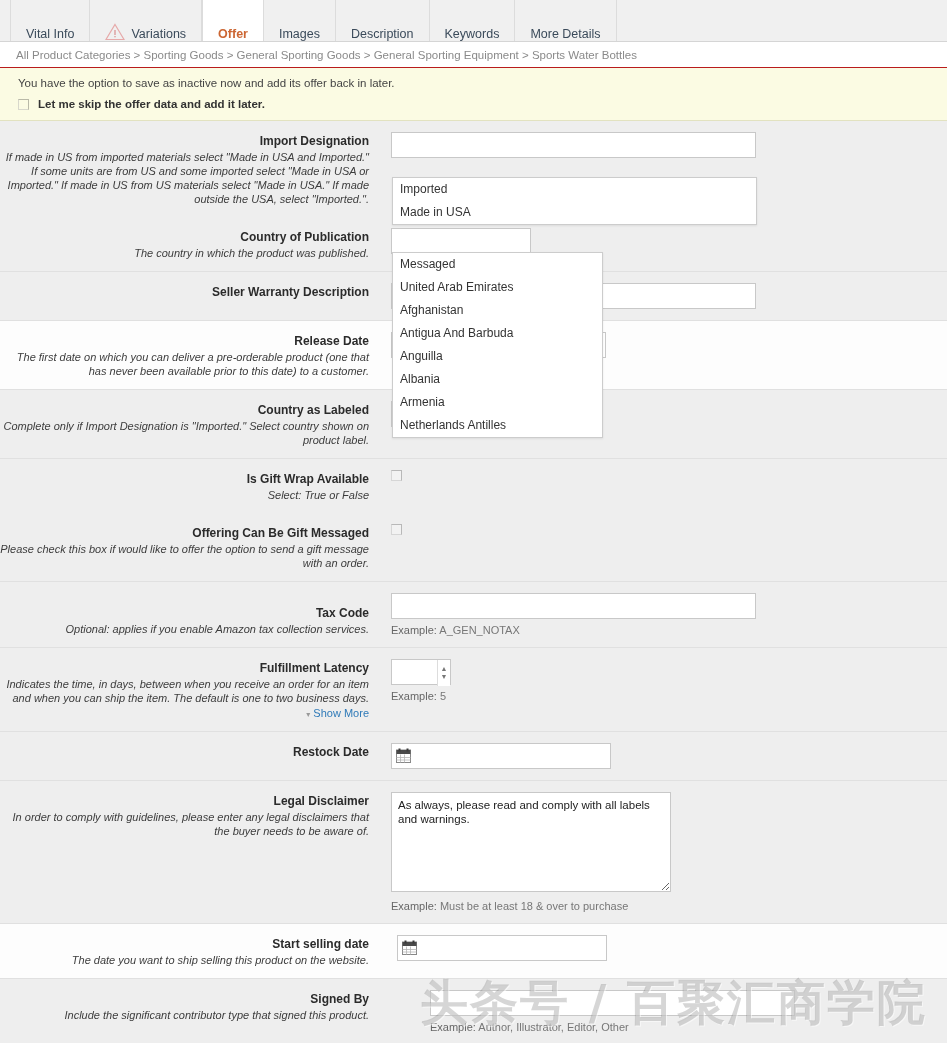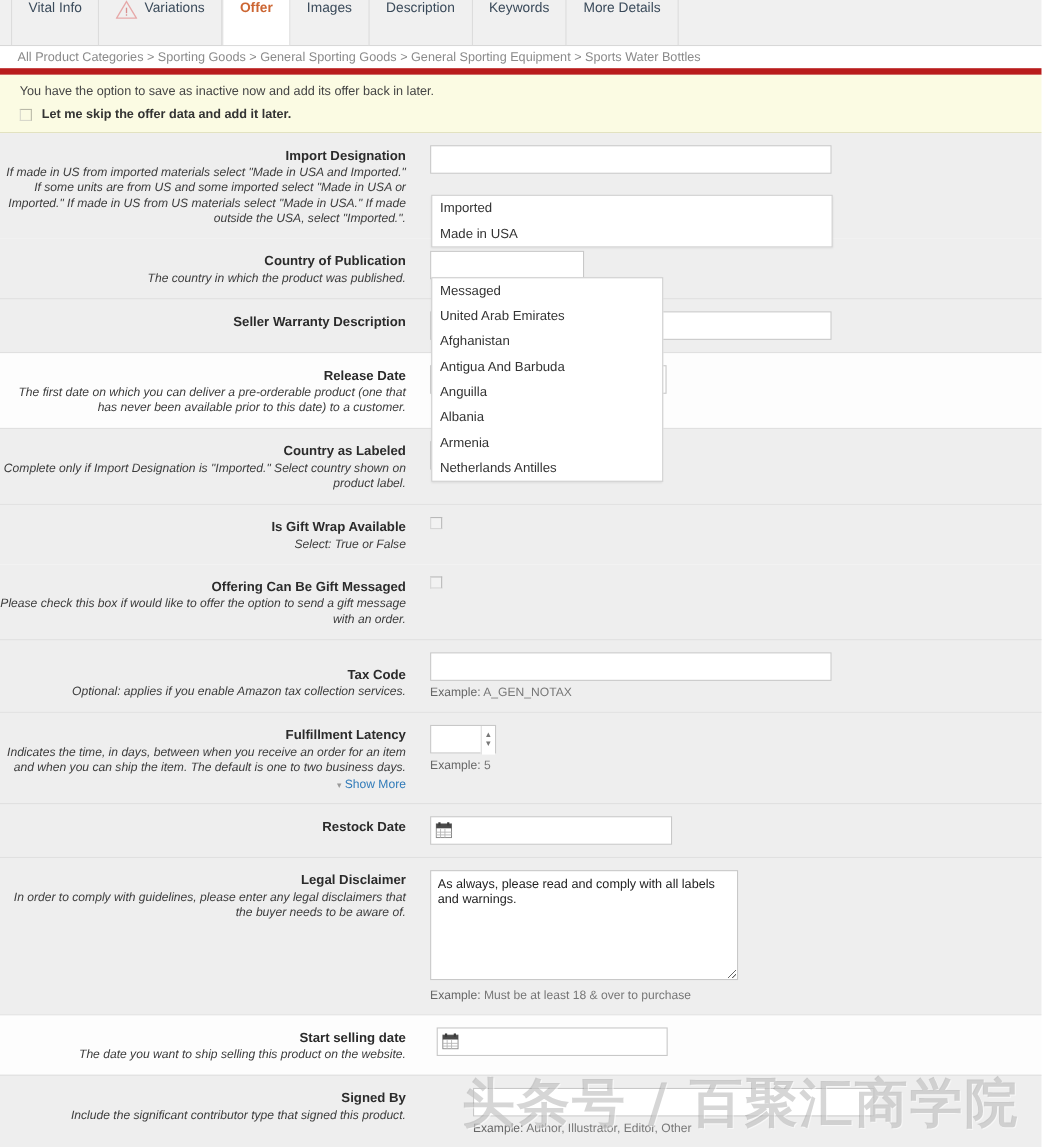--- a/index.html
+++ b/index.html
@@ -19,21 +19,21 @@
   .tabbar {
     height: 42px;
     background: #f0f0f0;
     border-bottom: 1px solid #d5d5d5;
     display: flex;
     align-items: stretch;
     padding-left: 10px;
   }
   .tab {
     display: flex;
-    align-items: flex-start;
+    align-items: flex-end;
     gap: 6px;
     padding: 0 15px;
     font-size: 12.5px;
     color: #3a4a5a;
     border-right: 1px solid #dcdcdc;
     background: transparent;
     cursor: pointer;
     white-space: nowrap;
   }
   .tab:first-child { border-left: 1px solid #dcdcdc; }
@@ -50,21 +50,21 @@
 
   
   .breadcrumb {
     height: 26px;
     display: flex;
     align-items: center;
     padding-left: 16px;
     font-size: 11.5px;
     color: #8a8a8a;
     background: #ffffff;
-    border-bottom: 6px solid #b91c1c;
+    border-bottom: 1px solid #b91c1c;
   }
 
   
   .notice {
     background: #fbfbe3;
     border-bottom: 1px solid #e2e2c0;
     padding: 9px 0 10px 18px;
   }
   .notice-line1 { font-size: 11.5px; color: #444; }
   .notice-line2 {

